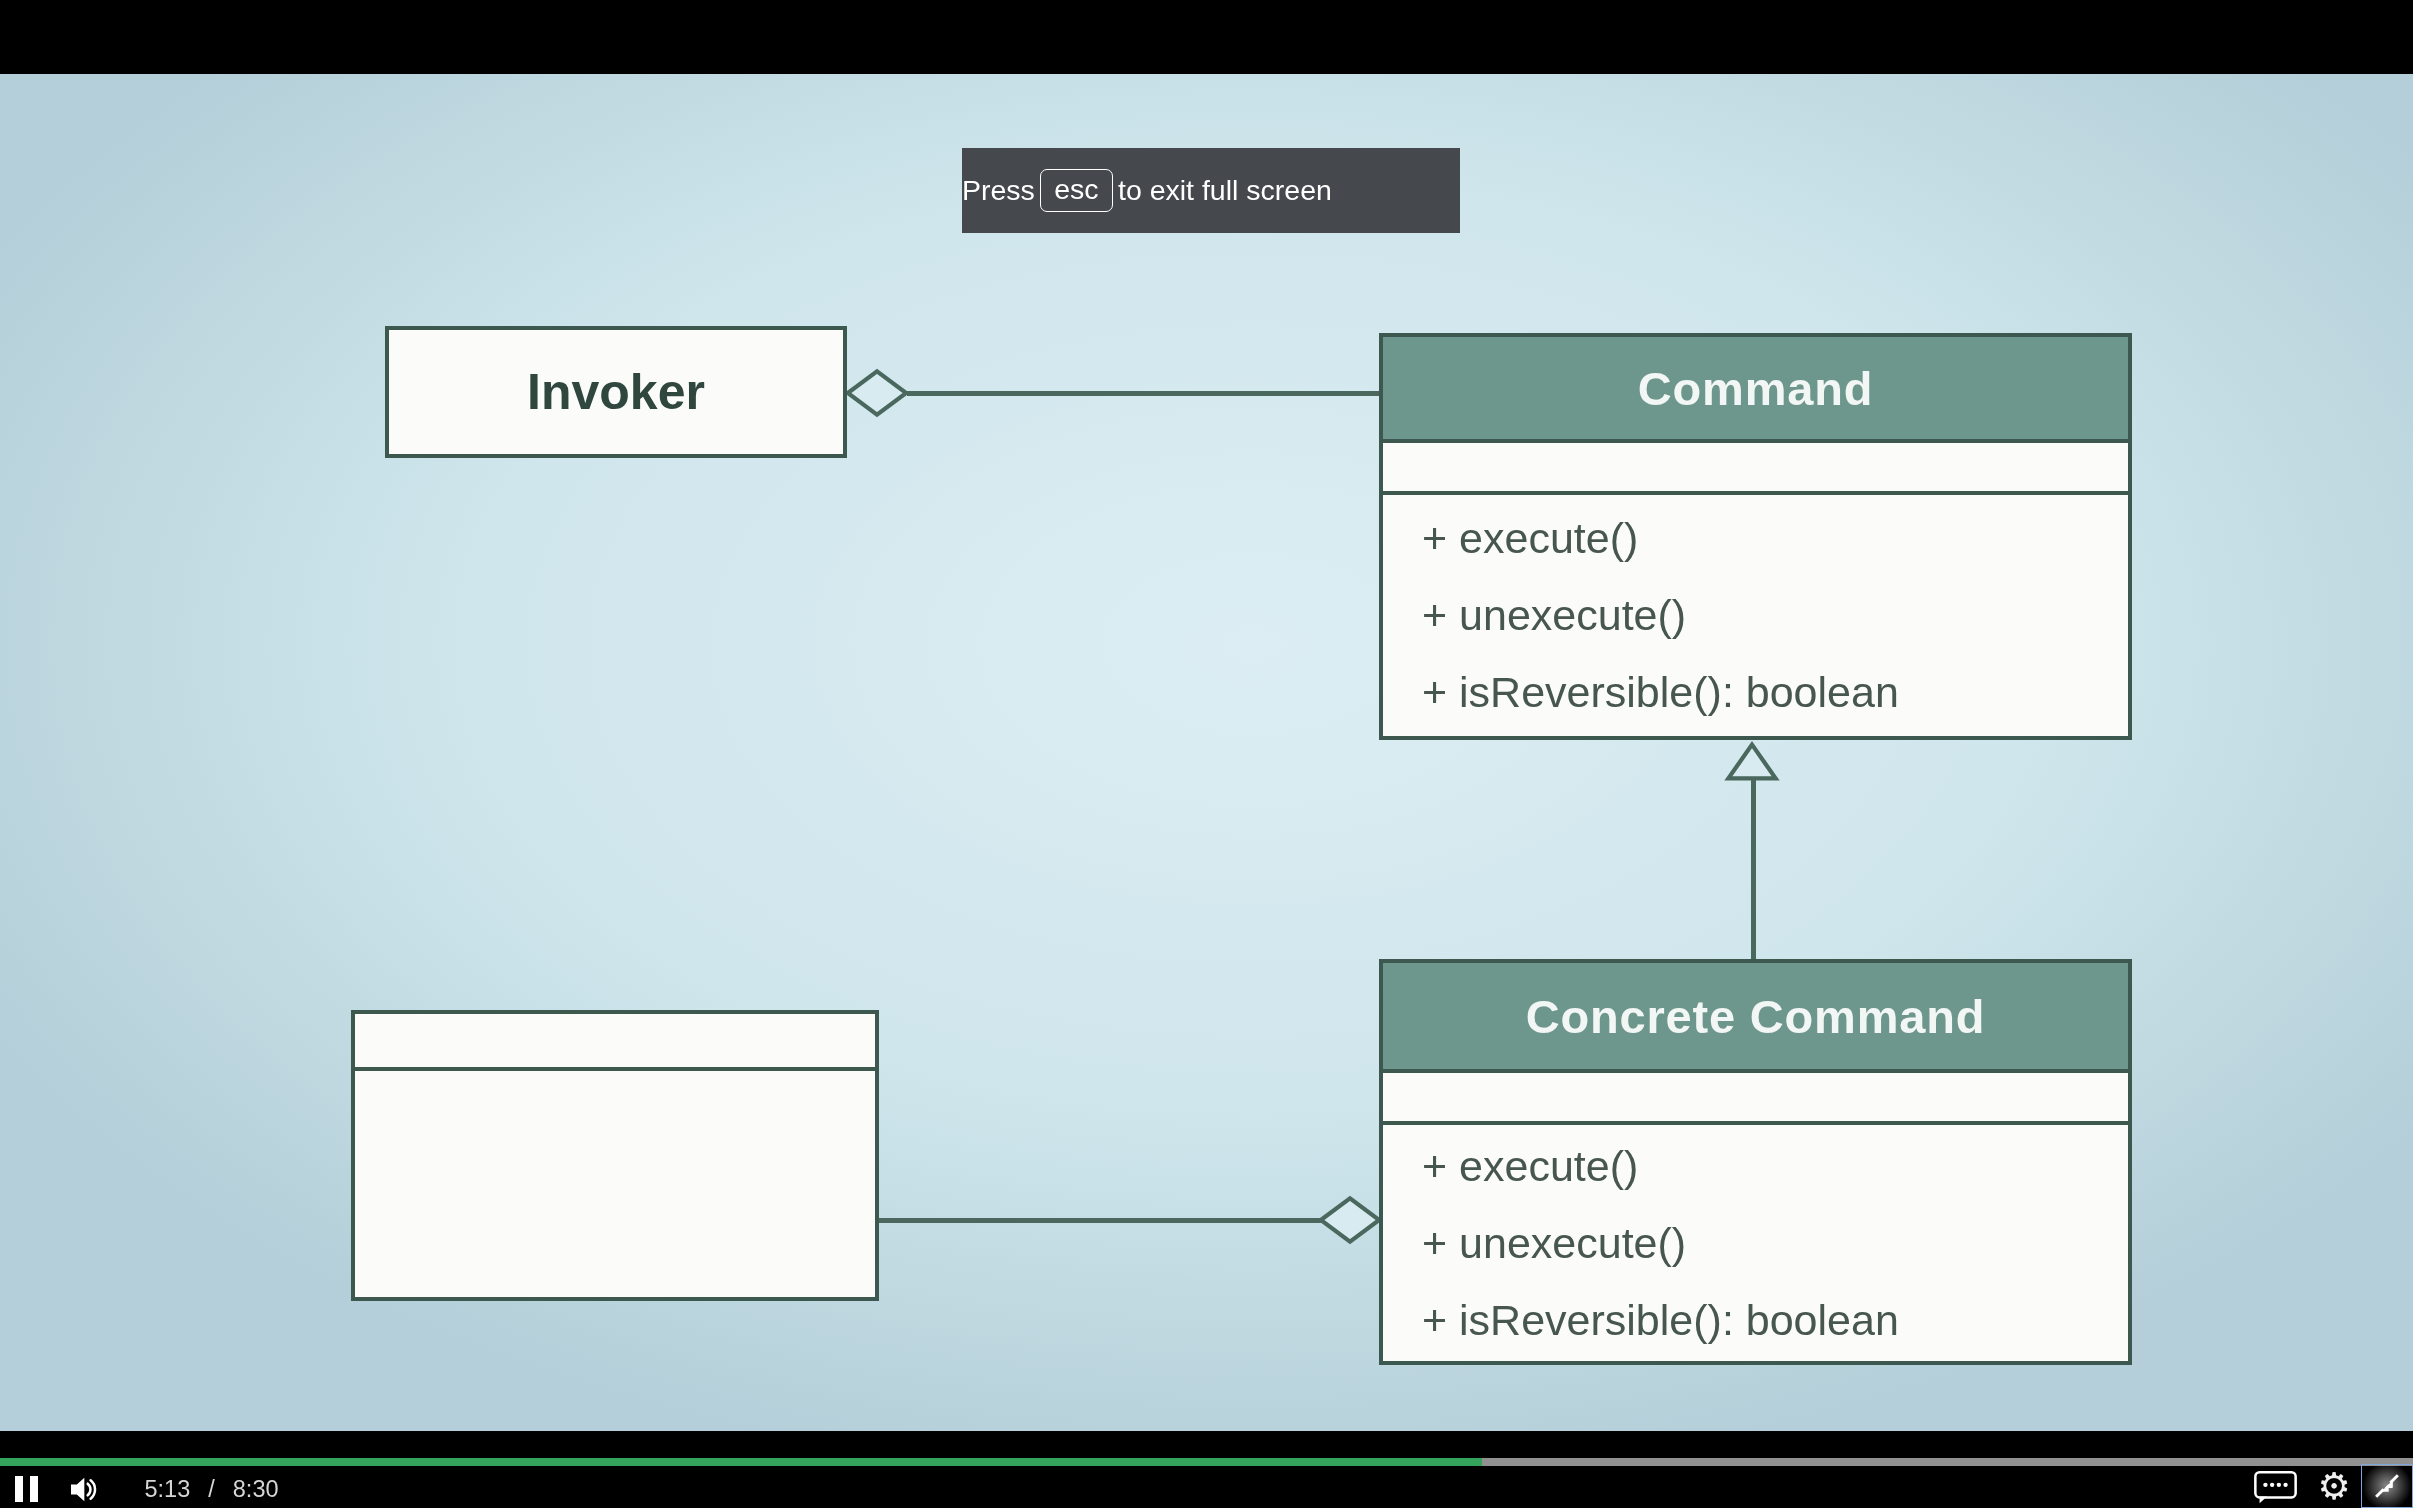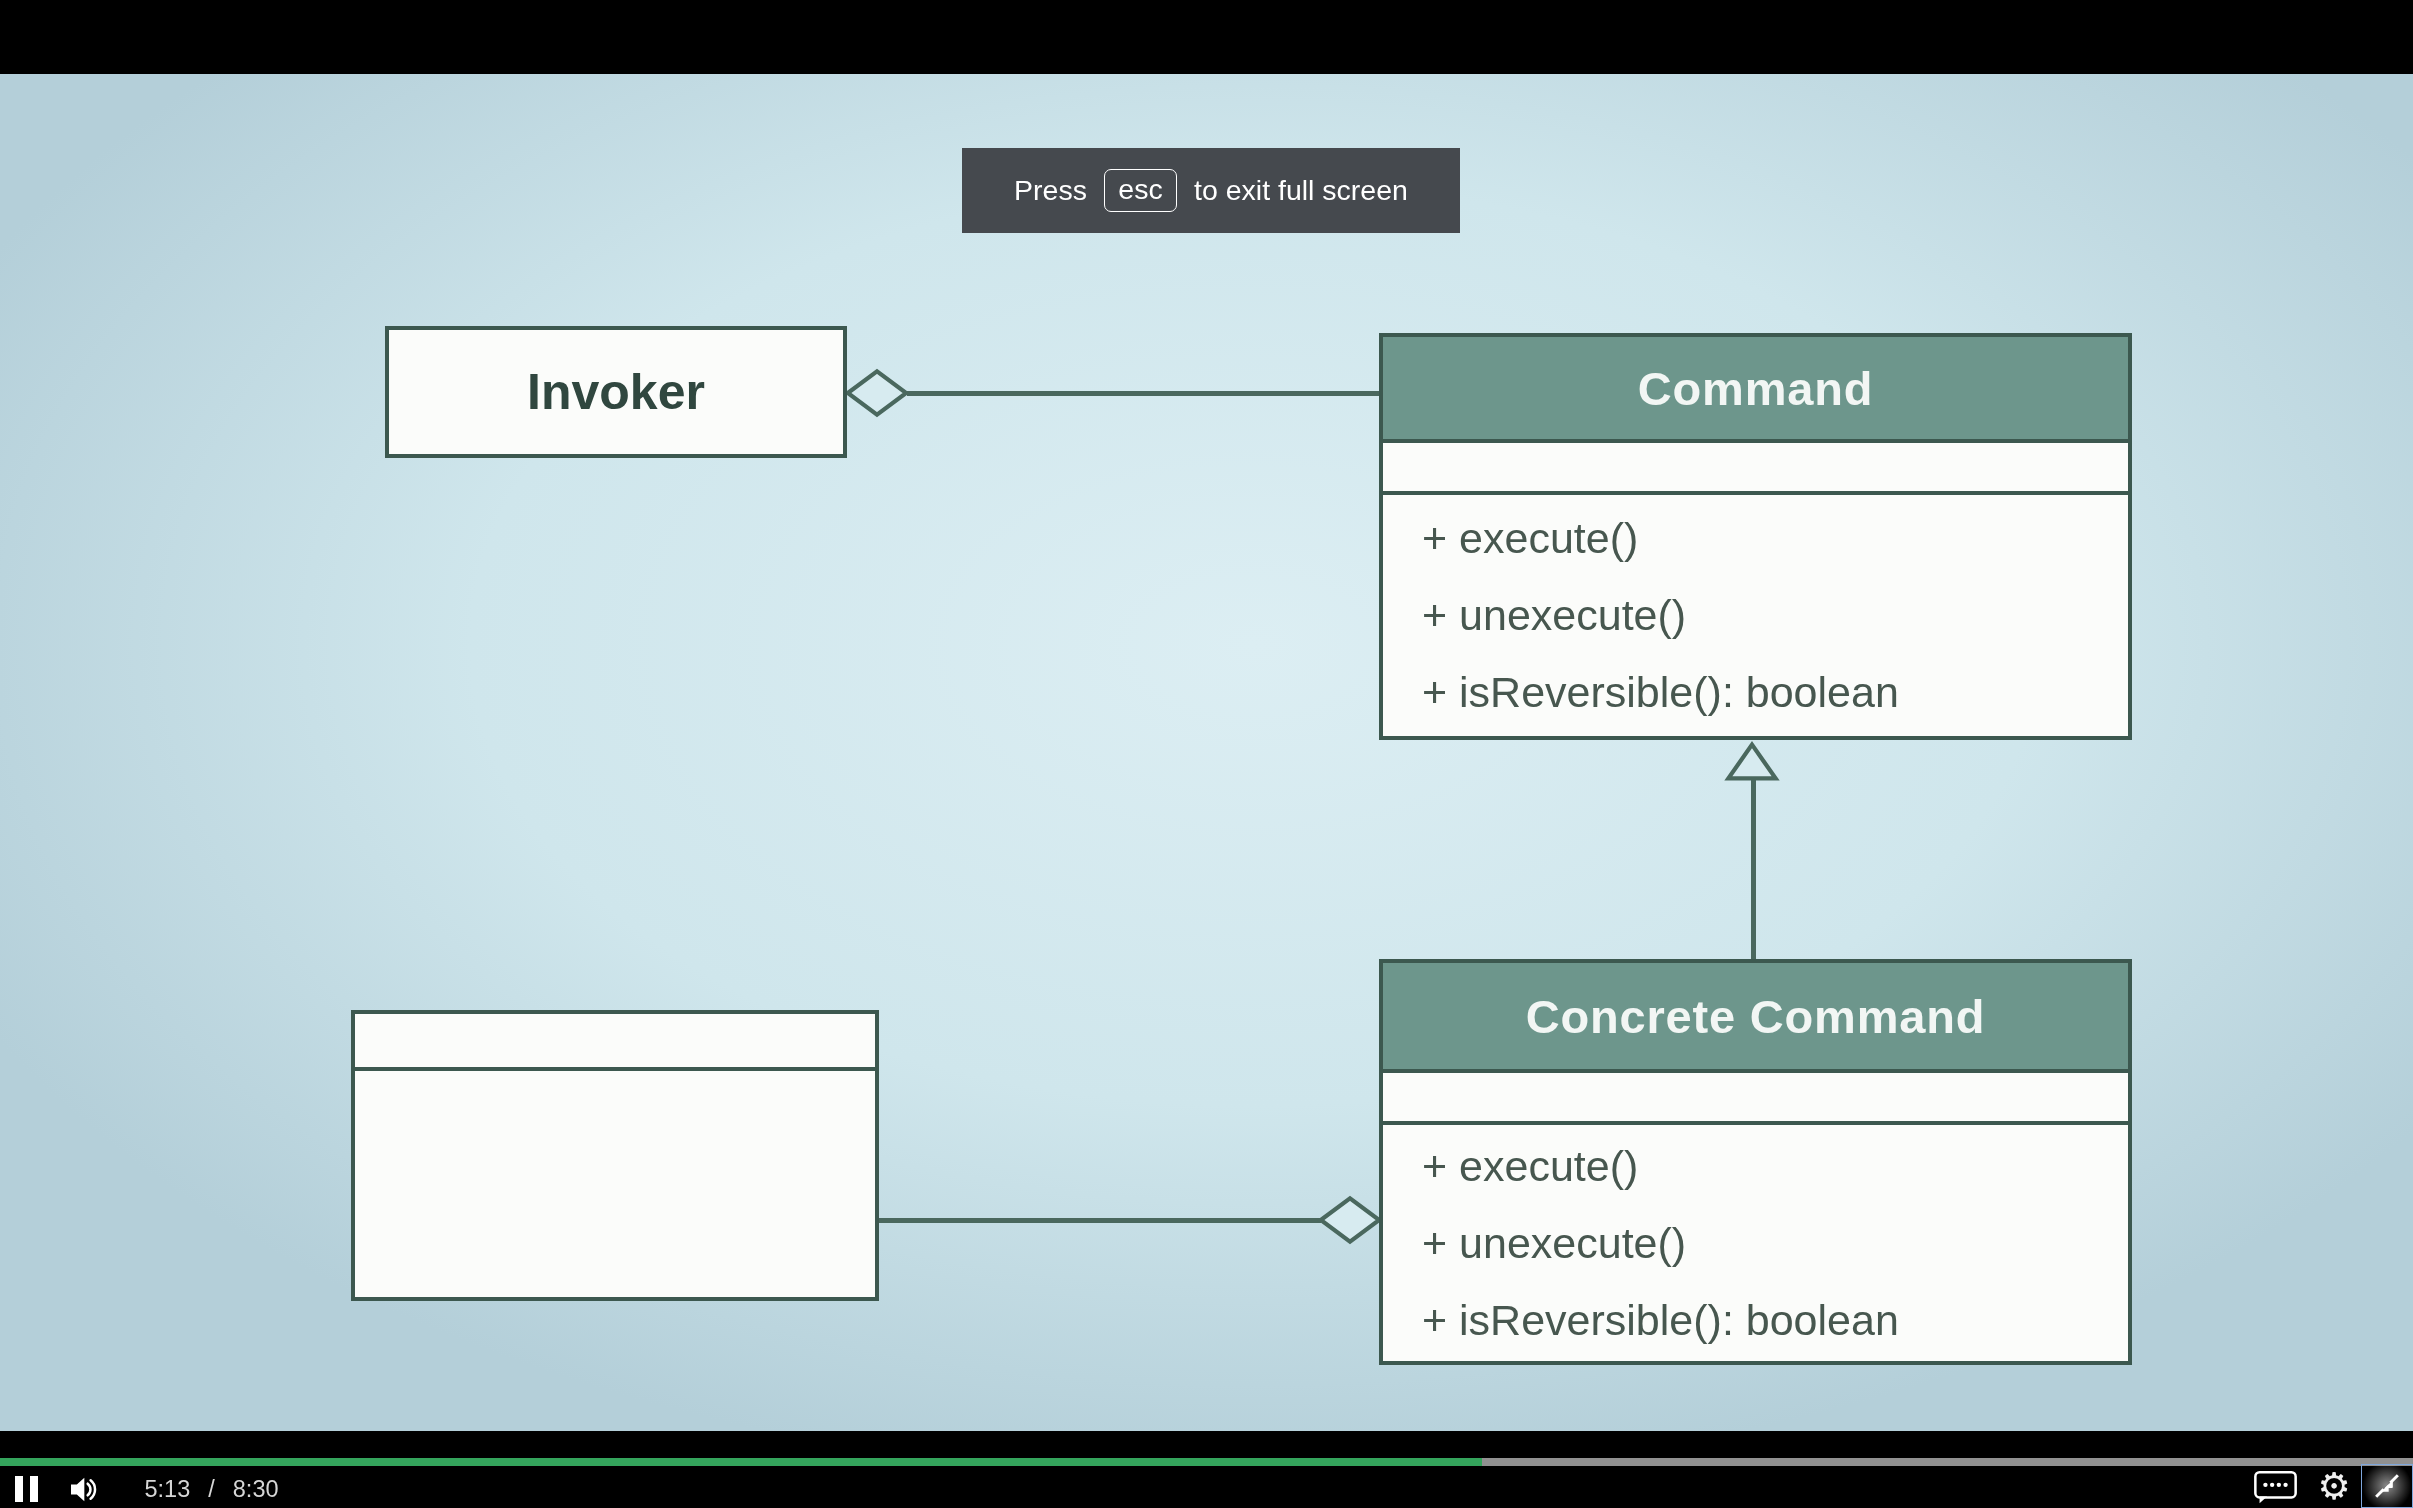--- a/index.html
+++ b/index.html
@@ -31,22 +31,22 @@
   .letterbox{position:absolute;left:0;width:2413px;background:var(--black);}
   .letterbox.top{top:0;height:74px;}
   .letterbox.bottom{top:1431px;height:77px;}
 
   .video-area{position:absolute;left:0;top:74px;width:2413px;height:1358px;
     background:radial-gradient(ellipse 1425px 838px at 52% 42%,
       var(--video-bg-center) 0%, var(--video-bg-mid) 55%, var(--video-bg-edge) 100%);}
 
   
   .toast{position:absolute;left:962px;top:74px;width:498px;height:85px;
-    background:var(--toast-bg);display:flex;align-items:center;justify-content:center;
-    gap:17px;color:var(--toast-text);font-size:28.5px;}
+    background:var(--toast-bg);display:flex;align-items:center;justify-content:flex-start;
+    gap:5px;color:var(--toast-text);font-size:28.5px;}
   .esc-key{display:inline-flex;align-items:center;justify-content:center;
     border:1.7px solid #fff;border-radius:7px;padding:5px 13.4px 6.7px;font-size:28.5px;line-height:1;}
 
   
   .uml-box{position:absolute;border:4.2px solid var(--box-border);background:var(--body-fill);
     display:flex;flex-direction:column;}
   .uml-header{background:var(--header-fill);color:var(--header-text);
     display:flex;align-items:center;justify-content:center;
     font-size:47px;font-weight:600;letter-spacing:0.8px;border-bottom:4.2px solid var(--box-border);}
   .uml-empty{background:var(--body-fill);border-bottom:4.2px solid var(--box-border);}

